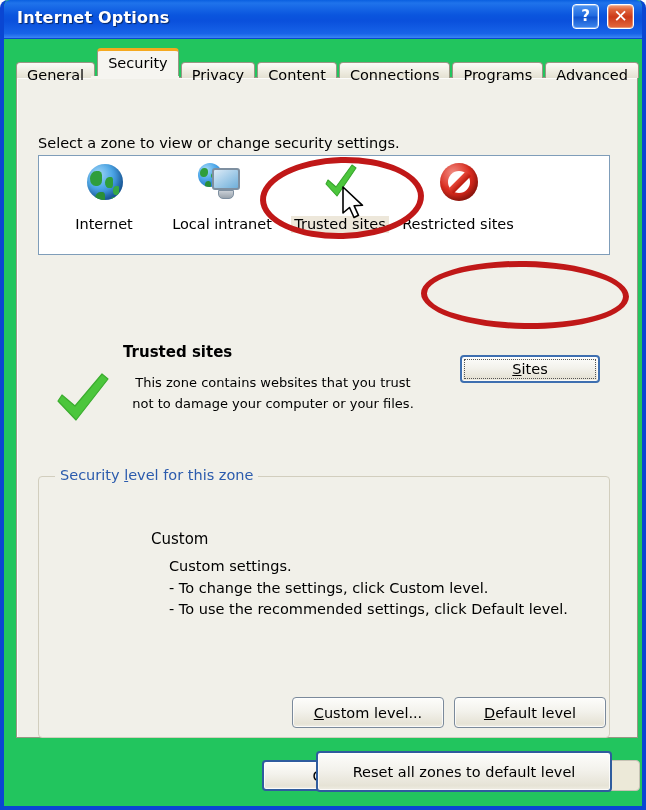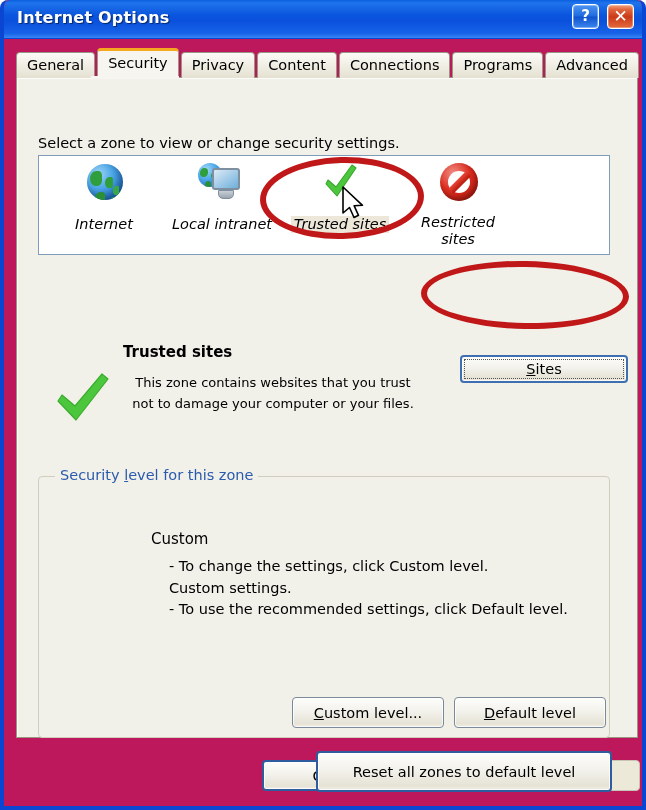--- a/index.html
+++ b/index.html
@@ -11,21 +11,21 @@
     font-family: "DejaVu Sans", "Liberation Sans", sans-serif;
     overflow: hidden;
   }
 
   
   #window {
     position: absolute;
     left: 0; top: 0;
     width: 646px; height: 810px;
     box-sizing: border-box;
-    background: #be185d;
+    background: #22c55e;
     border: 4px solid #0A46D2;
     border-top: none;
     border-radius: 8px 8px 0 0;
     overflow: hidden;
   }
 
   
   #titlebar {
     position: relative;
     height: 38px;
@@ -75,21 +75,21 @@
   #tabstrip {
     position: absolute;
     left: 12px; top: 48px;
     width: 622px; height: 30px;
     display: flex;
     align-items: flex-end;
     z-index: 4;
   }
   .tab {
     position: relative;
-    height: 26px;
+    height: 16px;
     padding: 0 10px;
     margin-right: 2px;
     box-sizing: border-box;
     background: linear-gradient(to bottom, #FCFBF7 0%, #EFEDE2 55%, #E4E1D2 100%);
     border: 1px solid #9A9684;
     border-bottom: none;
     border-radius: 4px 4px 0 0;
     font-size: 14.5px;
     color: #000;
     line-height: 24px;
@@ -158,21 +158,20 @@
     width: 48px; height: 48px;
     margin: 0 auto 4px auto;
     position: relative;
   }
   .zone-label {
     display: inline-block;
     font-size: 14.5px;
     color: #000;
     line-height: 17px;
     padding: 0 3px;
-    font-style: italic;
   }
   .zone.selected .zone-label {
     background: #EDE7DA;
   }
 
   
   .globe {
     position: absolute;
     left: 7px; top: 2px;
     width: 36px; height: 36px;
@@ -328,21 +327,21 @@
   }
   .btn.disabled {
     color: #ACA899;
     background: #ECE9D8;
     border: 1px solid #C7C3B5;
     box-shadow: none;
     text-shadow: 1px 1px 0 #FFFFFF;
   }
   .btn u { text-decoration: underline; }
 
-  #sites-btn { left: 443px; top: 277px; width: 168px; height: 28px; }
+  #sites-btn { left: 443px; top: 277px; width: 140px; height: 28px; }
 
   
   #groupbox {
     position: absolute;
     left: 21px; top: 398px;
     width: 572px; height: 262px;
     box-sizing: border-box;
     border: 1px solid #D2CEBE;
     border-radius: 4px;
     background: transparent;
@@ -471,22 +470,22 @@
     <div class="btn focus-btn" id="sites-btn">
       <span class="focus-ring"></span>
       <span><u>S</u>ites</span>
     </div>
 
     <div id="groupbox"></div>
     <div id="group-legend">Security <u>l</u>evel for this zone</div>
 
     <div id="level-name">Custom</div>
     <div id="level-desc">
+      <div>Custom settings.</div>
       <div>- To change the settings, click Custom level.</div>
-      <div>Custom settings.</div>
       <div>- To use the recommended settings, click Default level.</div>
     </div>
 
     <div class="btn" id="custom-level-btn">
       <span><u>C</u>ustom level...</span>
     </div>
     <div class="btn" id="default-level-btn">
       <span><u>D</u>efault level</span>
     </div>
 

